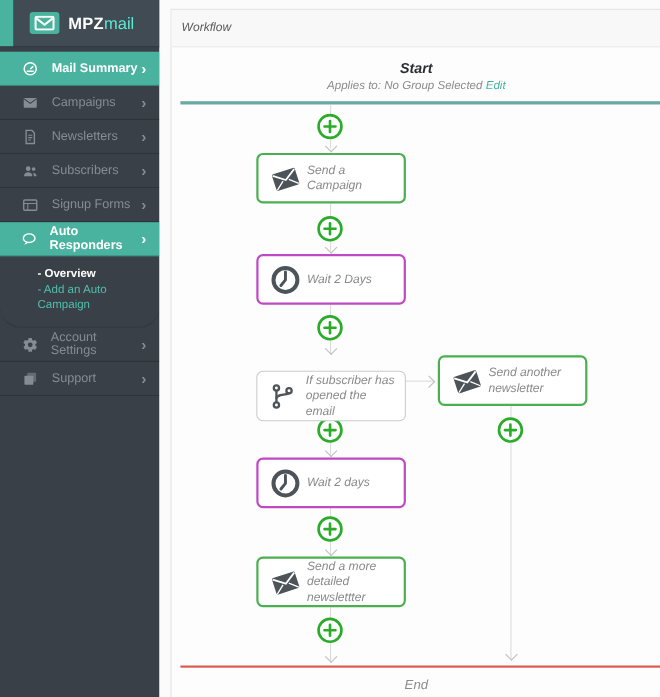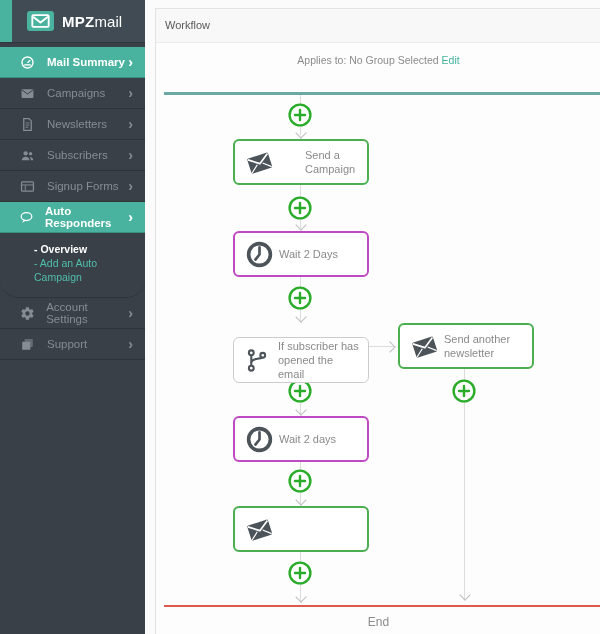--- a/index.html
+++ b/index.html
@@ -10,34 +10,34 @@
   }
   
   .sidebar{position:absolute;left:0;top:0;width:145px;height:634px;background:#3a4047;}
   .logo-row{height:42px;background:#404b53;border-bottom:1px solid #30363c;
     display:flex;align-items:center;padding-left:27px;position:relative;}
   .logo-accent{position:absolute;left:0;top:0;width:12px;height:42px;background:#49b3a0;}
   .logo-badge{width:27px;height:20px;background:#49b3a0;border-radius:3px;
     display:flex;align-items:center;justify-content:center;margin-right:8px;}
   .logo-badge svg{display:block;}
   .brand-bold{color:#fff;font-weight:bold;font-size:15px;letter-spacing:.3px;}
-  .brand-light{color:#ffffff;font-size:15px;}
+  .brand-light{color:#5eead4;font-size:15px;}
   .nav{margin-top:4px;}
   .nav-item{height:30px;display:flex;align-items:center;padding:0 12px 0 19px;
     border-bottom:1px solid rgba(0,0,0,.20);color:#858c94;font-size:11.5px;cursor:pointer;}
   .nav-item .nicon{width:17px;height:17px;margin-right:11px;display:flex;align-items:center;justify-content:center;}
   .nav-item .nicon svg{display:block;width:15px;height:15px;}
   .nav-item .chev{margin-left:auto;font-size:14px;font-weight:bold;line-height:1;}
   .nav-item.active{background:#49b3a0;color:#fff;font-weight:bold;}
   .subnav{padding:9px 0 13px 34px;border-bottom:1px solid rgba(0,0,0,.20);border-radius:19px;}
   .subnav-item{font-size:10.5px;line-height:14px;cursor:pointer;}
   .subnav-item.current{color:#ffffff;font-weight:bold;}
   .subnav-item.link{color:#4fbfac;}
   
-  .main{position:absolute;left:145px;top:0;right:0;bottom:0;background:#fbfbfb;}
+  .main{position:absolute;left:145px;top:0;right:0;bottom:0;background:#fbfbfb;font-style:italic;}
   .panel{position:absolute;left:10px;top:8px;right:-2px;bottom:-2px;background:#fdfdfd;border:1px solid #e3e3e3;}
   .panel-header{height:33px;line-height:33px;background:#f8f8f8;border-bottom:1px solid #ececec;
     padding-left:9px;font-size:11px;color:#5a5a5a;}
   .flow{position:relative;height:590px;}
   .start-block{position:absolute;top:11px;left:0;right:0;text-align:center;}
   .start-title{font-size:13px;font-weight:bold;color:#2b2f33;margin-bottom:3px;}
   .start-sub{font-size:10.5px;color:#8b8b8b;}
   .edit-link{color:#45b29d;margin-left:3px;cursor:pointer;}
   .start-line{position:absolute;top:49px;left:8px;right:0;height:3px;background:#6aa8a3;}
   .end-line{position:absolute;top:562px;left:8px;right:0;height:2px;background:#de5a50;}
@@ -169,20 +169,21 @@
   </div>
 </div>
 
 <div class="main">
   <div class="panel">
     <div class="panel-header">Workflow</div>
 
     <div class="flow">
 
       <div class="start-block">
+        <div class="start-title">Start</div>
         <div class="start-sub"><span>Applies to: No Group Selected</span><span class="edit-link">Edit</span></div>
       </div>
       <div class="start-line"></div>
 
       <div class="vline" style="left:144px;top:52px;height:40px;"></div>
       <div class="arrowhead" style="left:141px;top:86px;"></div>
       <div class="vline" style="left:144px;top:142px;height:43px;"></div>
       <div class="arrowhead" style="left:141px;top:178px;"></div>
       <div class="vline" style="left:144px;top:234px;height:44px;"></div>
       <div class="arrowhead" style="left:141px;top:270px;"></div>
@@ -235,21 +236,21 @@
             <path d="M12 7v10M7 12h10" stroke="#2aac2a" stroke-width="2.4" stroke-linecap="round"></path>
           </svg>
         </div>
       <div class="plus" style="left:132px;top:518px;">
           <svg width="24" height="24" viewBox="0 0 24 24">
             <circle cx="12" cy="12" r="10.4" fill="#fff" stroke="#2aac2a" stroke-width="2.4"></circle>
             <path d="M12 7v10M7 12h10" stroke="#2aac2a" stroke-width="2.4" stroke-linecap="round"></path>
           </svg>
         </div>
 
-      <div class="fnode green" style="left:77px;top:96px;gap:26px;">
+      <div class="fnode green" style="left:77px;top:96px;">
         <span class="ficon">
           <svg class="tilt" width="29" height="29" viewBox="0 0 24 24">
               <rect x="3" y="6" width="18" height="13" rx="1.2" fill="#4c5359"></rect>
               <path d="M3.5 7l8.5 6 8.5-6" stroke="#fff" stroke-width="1.4" fill="none"></path>
               <path d="M3.5 18.4l6.2-5.2M20.5 18.4l-6.2-5.2" stroke="#fff" stroke-width="1" fill="none"></path>
             </svg>
         </span>
         <span class="flabel">Send a Campaign</span>
       </div>
 
@@ -298,20 +299,21 @@
       </div>
 
       <div class="fnode green" style="left:77px;top:463px;">
         <span class="ficon">
           <svg class="tilt" width="29" height="29" viewBox="0 0 24 24">
               <rect x="3" y="6" width="18" height="13" rx="1.2" fill="#4c5359"></rect>
               <path d="M3.5 7l8.5 6 8.5-6" stroke="#fff" stroke-width="1.4" fill="none"></path>
               <path d="M3.5 18.4l6.2-5.2M20.5 18.4l-6.2-5.2" stroke="#fff" stroke-width="1" fill="none"></path>
             </svg>
         </span>
+        <span class="flabel">Send a more detailed newslettter</span>
       </div>
 
       <div class="end-line"></div>
       <div class="end-label">End</div>
 
     </div>
   </div>
 </div>
 
 </body></html>

